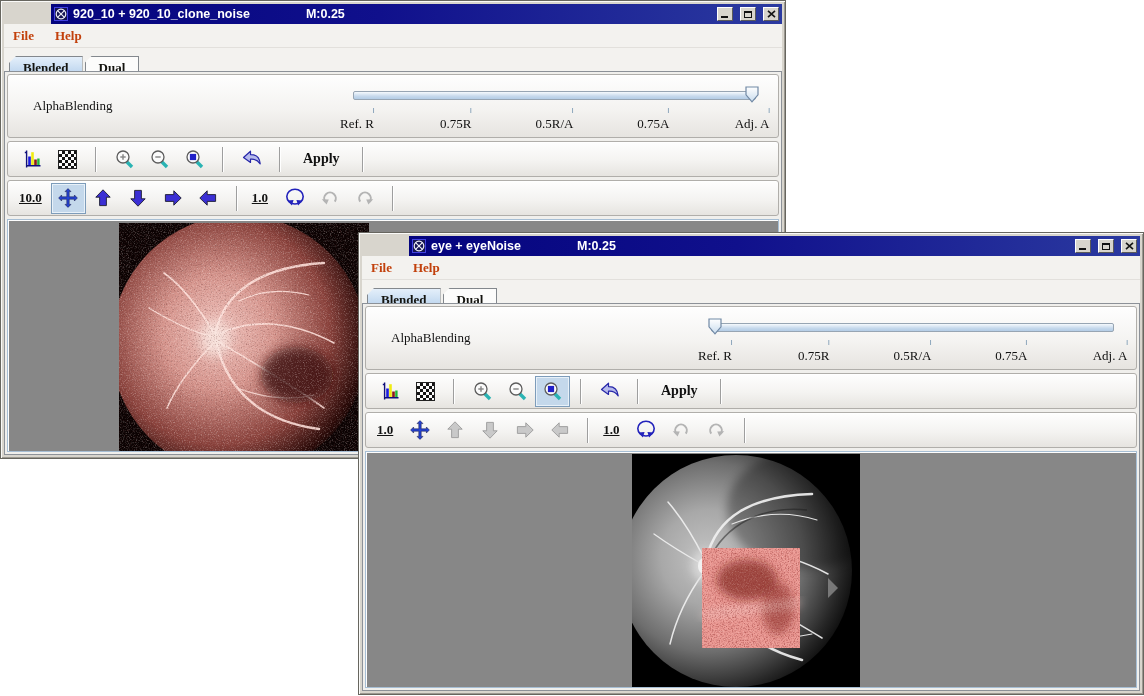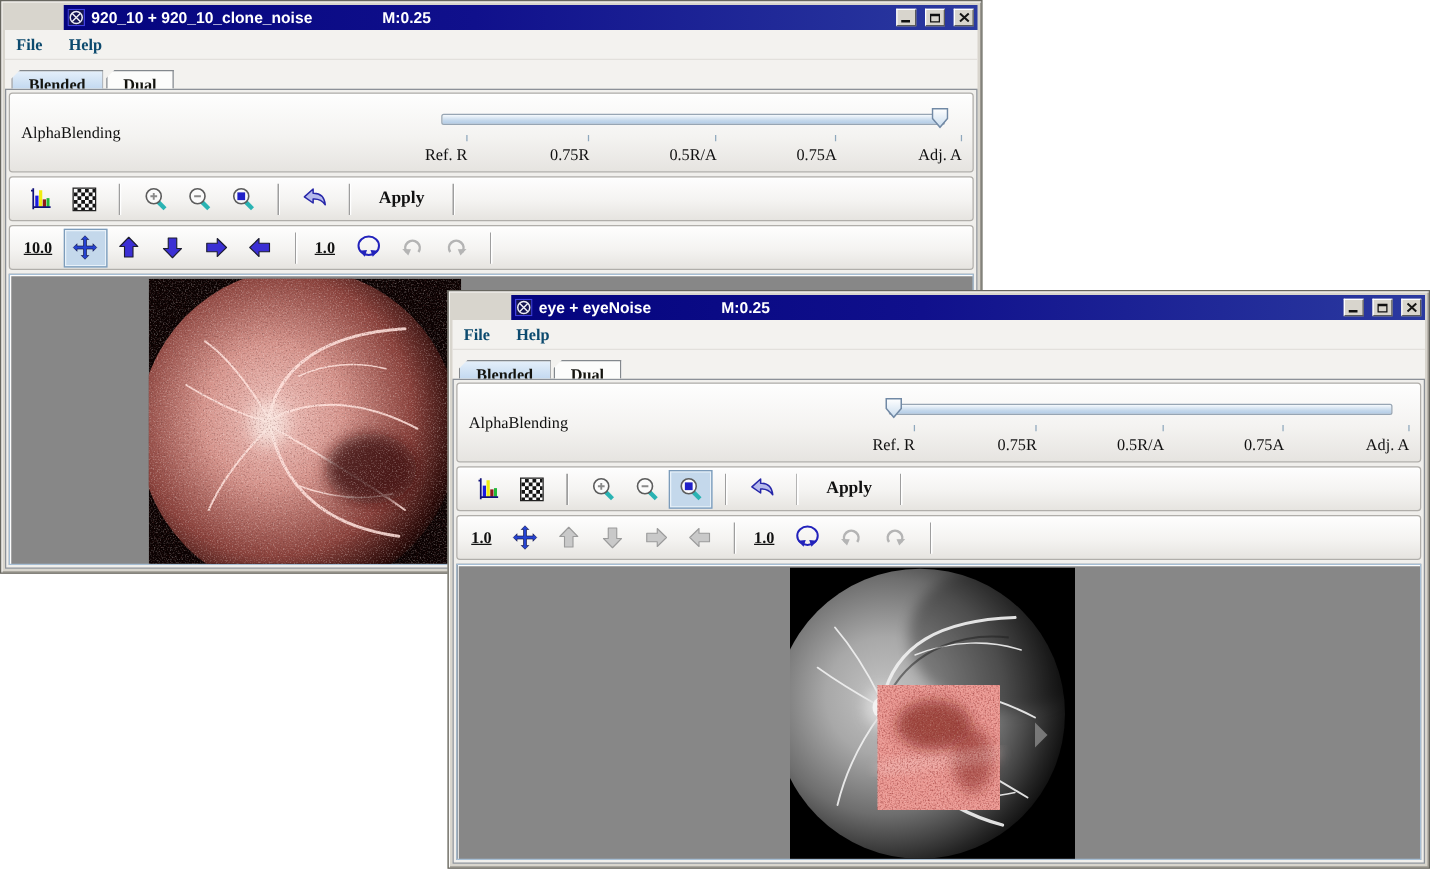--- a/index.html
+++ b/index.html
@@ -22,38 +22,38 @@
   .winbtn{width:16px;height:14px;box-sizing:border-box;background:#d8d5cd;border:1px solid;
           border-color:#ffffff #5a5a5a #5a5a5a #ffffff;display:flex;align-items:center;
           justify-content:center;padding:0;position:relative;cursor:default;}
   .winbtn + .winbtn{margin-left:2px;}
   .btn-close{margin-left:4px;}
   .glyph-min{position:absolute;left:3px;bottom:2px;width:7px;height:2px;background:#111;}
   .glyph-max{width:8px;height:7px;box-sizing:border-box;border:1px solid #111;border-top-width:2px;}
 
   .menubar{flex:0 0 23px;height:23px;background:#f3f2ef;display:flex;align-items:center;
            padding-left:9px;gap:21px;border-bottom:1px solid #e2e0dc;}
-  .menu-item{font:bold 13px "Liberation Serif",serif;color:#0c4a6e;}
+  .menu-item{font:bold 13px "Liberation Serif",serif;color:#c2410c;}
 
   .tabstrip{flex:0 0 23px;height:23px;background:#f3f2ef;display:flex;align-items:flex-end;
             padding-left:5px;}
   .tab{box-sizing:border-box;height:15px;padding:3px 13px 0;margin-right:2px;
        font:bold 13px "Liberation Serif",serif;color:#14140f;border:1px solid #83888d;border-bottom:none;
        background:#fcfcfb;clip-path:polygon(7px 0,100% 0,100% 100%,0 100%,0 7px);}
   .tab.selected{background:linear-gradient(#e4effa,#c3d9f0);}
 
   .content{flex:1;min-height:0;background:#f0efec;border:1px solid #8c9198;
            display:flex;flex-direction:column;padding:2px;gap:3px;}
   .panel{box-sizing:border-box;border:1px solid #b0aeaa;border-radius:3px;
          background:linear-gradient(#fefefe 0%,#f4f3f1 55%,#e6e4e0 100%);
          box-shadow:inset 0 1px 0 #fff;flex:0 0 auto;}
 
   
   .alpha-panel{height:64px;position:relative;}
-  .alpha-label{position:absolute;left:9px;top:31px;transform:translateY(-50%);
+  .alpha-label{position:absolute;left:25px;top:31px;transform:translateY(-50%);
                font:13px "Liberation Serif",serif;color:#111;}
   .slider{position:absolute;left:345px;right:22px;top:7px;height:52px;}
   .track{position:absolute;left:0;right:0;top:9px;height:7px;
          background:linear-gradient(#f5f9fd,#c6d9ec 60%,#b3cce6);
          border:1px solid #97a5b3;border-radius:2px;}
   .thumbrail{position:absolute;left:4px;right:4px;top:4px;height:17px;}
   .thumb{position:absolute;top:0;width:14px;height:17px;transform:translateX(-7px);}
   .tickrail{position:absolute;left:4px;right:4px;top:26px;height:24px;}
   .tickstop{position:absolute;transform:translateX(-50%);display:flex;flex-direction:column;
             align-items:flex-end;}

